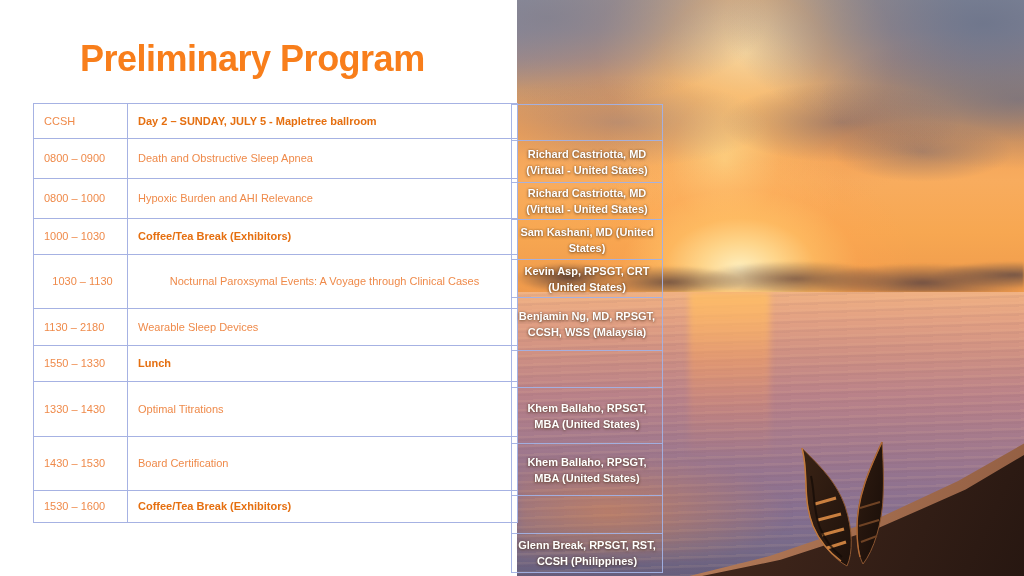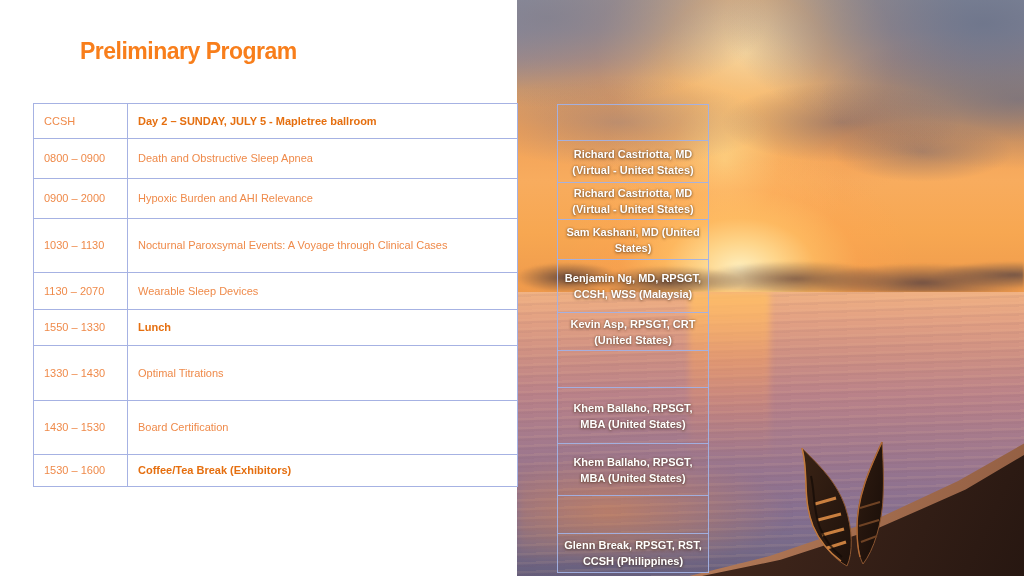--- a/index.html
+++ b/index.html
@@ -6,42 +6,42 @@
   html,body { background:#555; }
   .slide {
     position:relative; width:1024px; height:576px; margin:0 auto;
     background:#ffffff; overflow:hidden;
     font-family:"Liberation Sans","DejaVu Sans",sans-serif;
   }
 
   
   .slide-title {
     position:absolute; left:80px; top:38px;
-    font-size:23px; font-weight:600; letter-spacing:-0.5px;
+    font-size:36px; font-weight:600; letter-spacing:-0.5px;
     color:#F87E1B; white-space:nowrap;
   }
 
   
   .program-table {
     position:absolute; left:33px; top:103px; width:485px;
     border-collapse:collapse; table-layout:fixed;
     font-size:11px; color:#EF8A4A;
   }
   .program-table td {
     border:1px solid #A6B2E3; vertical-align:middle;
     padding:2px 6px 2px 10px; line-height:1.35;
   }
   .program-table td.col-time { width:94px; }
   .program-table tr.bold td.col-event,
   .program-table tr.header-row td { font-weight:bold; color:#E56F10; }
   .program-table tr.header-row td.col-time { font-weight:normal; color:#EF8A4A; }
 
   
   .speaker-table {
-    position:absolute; left:557px; top:104px; width:152px;
+    position:absolute; left:511px; top:104px; width:152px;
     border-collapse:collapse; table-layout:fixed;
     font-size:11px; font-weight:bold; color:#ffffff; text-align:center;
   }
   .speaker-table td {
     border:1px solid rgba(162,177,228,0.95);
     vertical-align:middle; padding:1px 3px; line-height:16px;
     text-shadow:0 1px 3px rgba(70,45,25,0.65), 0 0 2px rgba(90,60,30,0.5);
   }
 
   
@@ -165,29 +165,33 @@
     <tbody id="program-body">
       <tr class="header-row" style="height:35px">
         <td class="col-time">CCSH</td>
         <td class="col-event">Day 2 – SUNDAY, JULY 5 - Mapletree ballroom</td>
       </tr>
     <tr style="height: 40px;">
           <td class="col-time">0800 – 0900</td>
           <td class="col-event">Death and Obstructive Sleep Apnea</td>
         </tr>
         <tr style="height: 40px;">
-          <td class="col-time">0900 – 2000</td>
+          <td class="col-time">0800 – 1000</td>
           <td class="col-event">Hypoxic Burden and AHI Relevance</td>
         </tr>
-        <tr style="height: 54px;">
+        <tr class="bold" style="height: 36px;">
+          <td class="col-time">1000 – 1030</td>
+          <td class="col-event">Coffee/Tea Break (Exhibitors)</td>
+        </tr>
+        <tr style="height: 54px; text-align: center;">
           <td class="col-time">1030 – 1130</td>
           <td class="col-event">Nocturnal Paroxsymal Events:  A Voyage through Clinical Cases</td>
         </tr>
         <tr style="height: 37px;">
-          <td class="col-time">1130 – 2070</td>
+          <td class="col-time">1130 – 2180</td>
           <td class="col-event">Wearable Sleep Devices</td>
         </tr>
         <tr class="bold" style="height: 36px;">
           <td class="col-time">1550 – 1330</td>
           <td class="col-event">Lunch</td>
         </tr>
         <tr style="height: 55px;">
           <td class="col-time">1330 – 1430</td>
           <td class="col-event">Optimal Titrations</td>
         </tr>
@@ -209,26 +213,26 @@
         </tr>
         <tr style="height: 42px;">
           <td>Richard Castriotta, MD (Virtual - United States)</td>
         </tr>
         <tr style="height: 37px;">
           <td>Richard Castriotta, MD (Virtual - United States)</td>
         </tr>
         <tr style="height: 40px;">
           <td>Sam Kashani, MD (United States)</td>
         </tr>
+        <tr style="height: 38px;">
+          <td>Kevin Asp, RPSGT, CRT (United States)</td>
+        </tr>
         <tr style="height: 53px;">
           <td>Benjamin Ng, MD, RPSGT, CCSH, WSS (Malaysia)</td>
         </tr>
-        <tr style="height: 38px;">
-          <td>Kevin Asp, RPSGT, CRT (United States)</td>
-        </tr>
         <tr style="height: 37px;">
           <td></td>
         </tr>
         <tr style="height: 56px;">
           <td>Khem Ballaho, RPSGT, MBA (United States)</td>
         </tr>
         <tr style="height: 52px;">
           <td>Khem Ballaho, RPSGT, MBA (United States)</td>
         </tr>
         <tr style="height: 38px;">

